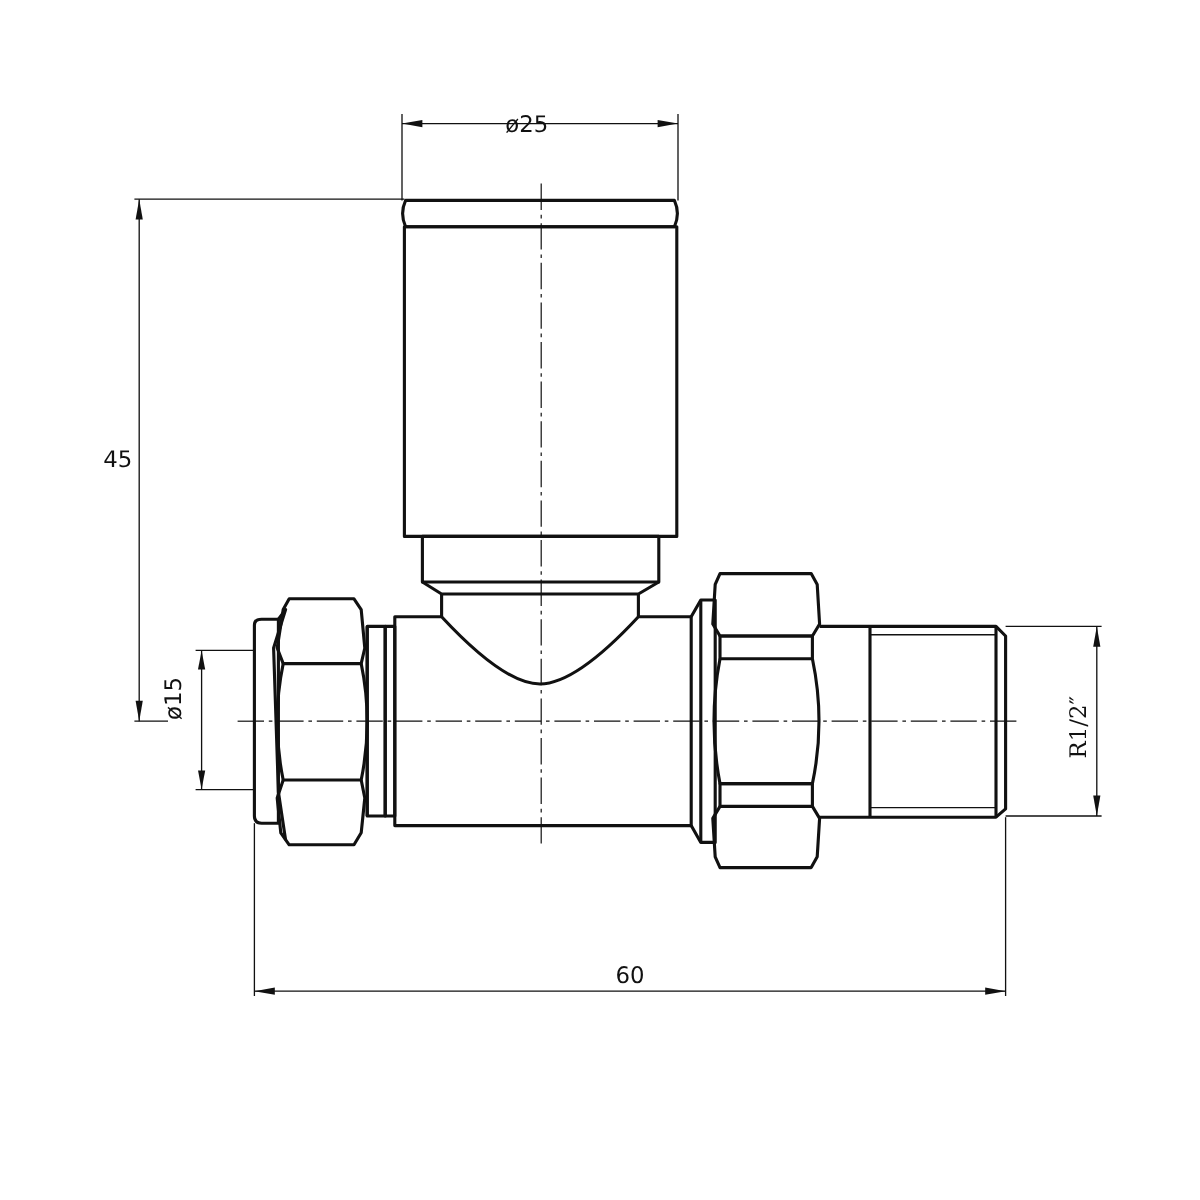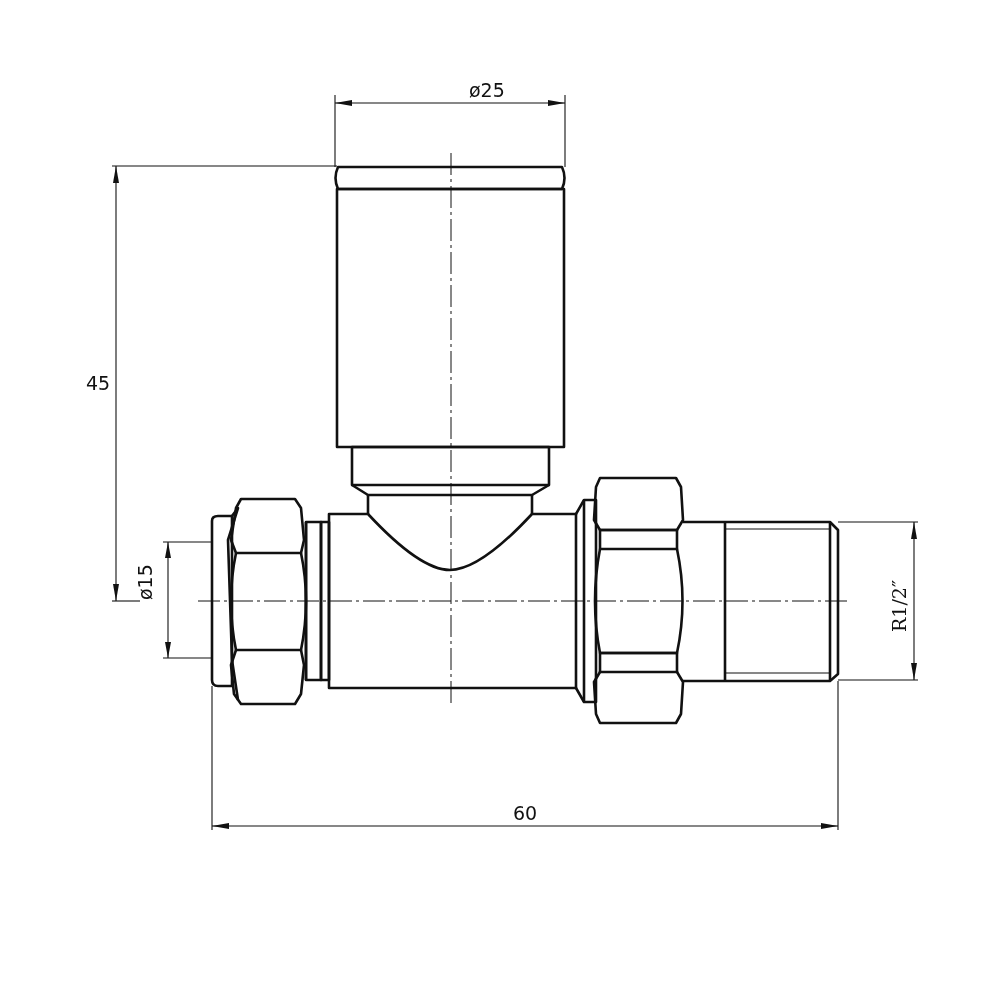--- a/index.html
+++ b/index.html
@@ -96,17 +96,17 @@
 
   <g>
     <line class="dim" x1="212" y1="686" x2="212" y2="830"></line>
     <line class="dim" x1="838" y1="681" x2="838" y2="830"></line>
     <line class="dim" x1="212" y1="826" x2="838" y2="826"></line>
     <polygon class="arrow" points="212,826 229,823 229,829"></polygon>
     <polygon class="arrow" points="838,826 821,823 821,829"></polygon>
   </g>
 </svg>
 
-<div class="lbl" style="left:421px; top:81px;margin-left:48px;">ø25</div>
+<div class="lbl" style="left:421px; top:95px;">ø25</div>
 <div class="lbl" style="left:86px; top:374px;">45</div>
 <div class="lbl" style="left:136px; top:600px; transform:rotate(-90deg); transform-origin:left top;">ø15</div>
 <div class="lbl lbl-serif" style="left:890px; top:632px; transform:rotate(-90deg); transform-origin:left top;">R1/2″</div>
 <div class="lbl" style="left:513px; top:804px;">60</div>
 
 </body></html>

